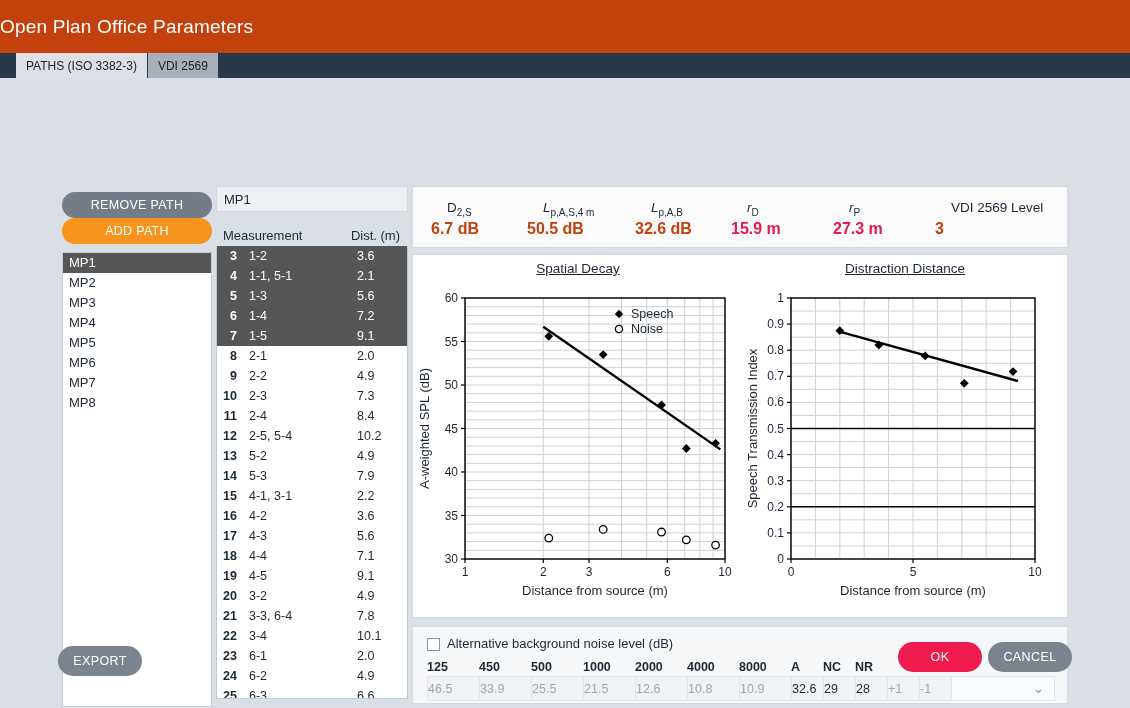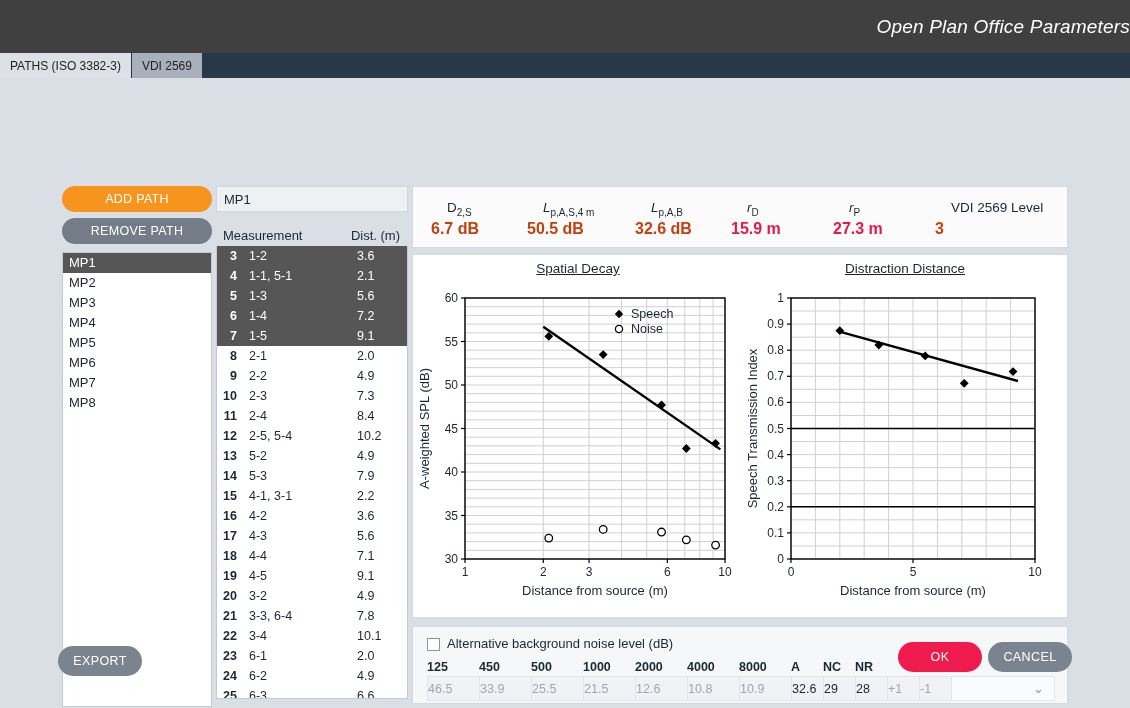--- a/index.html
+++ b/index.html
@@ -9,29 +9,29 @@
     background:#dadfe6;
     font-family:"Liberation Sans", sans-serif;
     font-size:13px;
     color:#222;
     overflow:hidden;
     position:relative;
   }
 
   
   #titlebar {
-    height:53px; background:#404040;
-    display:flex; align-items:center; justify-content:flex-end;font-style:italic;
+    height:53px; background:#c2410c;
+    display:flex; align-items:center; justify-content:flex-start;
   }
   #title-text { color:#ffffff; font-size:19px; letter-spacing:.2px; }
 
   
   #tabstrip {
     height:25px; background:#273849;
-    display:flex; align-items:flex-end;
+    display:flex; align-items:flex-end;padding-left:16px;
   }
   .tab {
     height:25px; padding:0 10px;
     display:flex; align-items:center;
     font-size:12px; color:#222; cursor:default;
     border-right:1px solid #273849;
   }
   .tab.active { background:#dde1e7; }
   .tab.inactive { background:#a8b0bb; }
 
@@ -160,22 +160,22 @@
 </div>
 
 <div id="tabstrip">
   <div class="tab active">PATHS (ISO 3382-3)</div>
   <div class="tab inactive">VDI 2569</div>
 </div>
 
 <div id="body">
 
   <div id="left-col">
+    <div class="pill" id="remove-path">REMOVE PATH</div>
     <div class="pill" id="add-path">ADD PATH</div>
-    <div class="pill" id="remove-path">REMOVE PATH</div>
     <div id="mp-list">
         <div class="mp-item selected">MP1</div>
         <div class="mp-item">MP2</div>
         <div class="mp-item">MP3</div>
         <div class="mp-item">MP4</div>
         <div class="mp-item">MP5</div>
         <div class="mp-item">MP6</div>
         <div class="mp-item">MP7</div>
         <div class="mp-item">MP8</div>
       </div>

